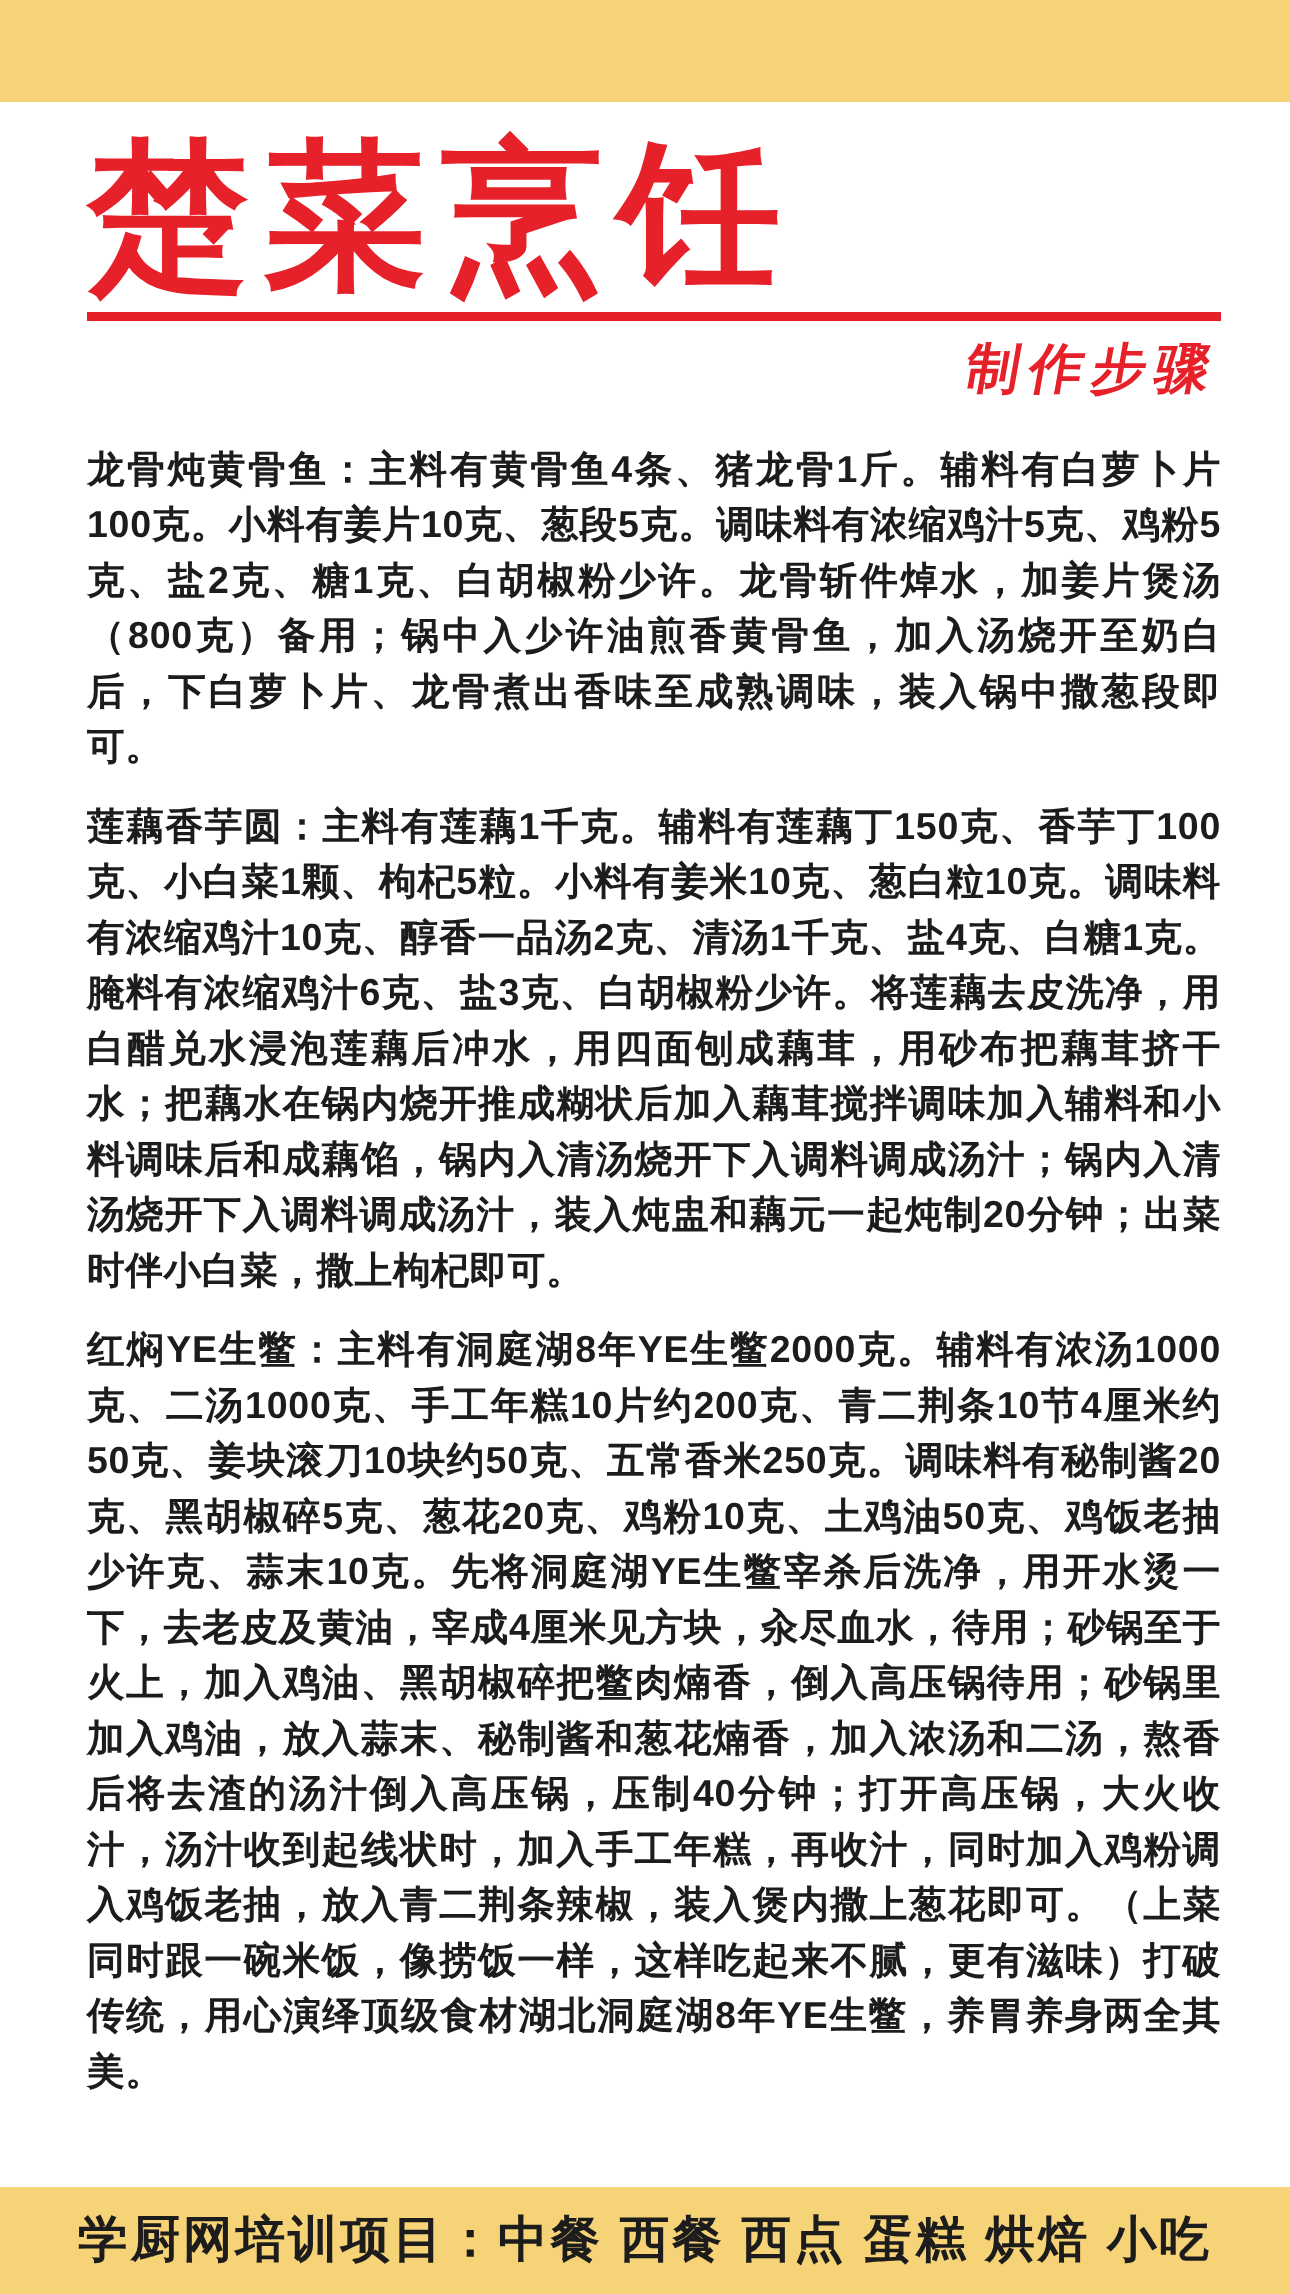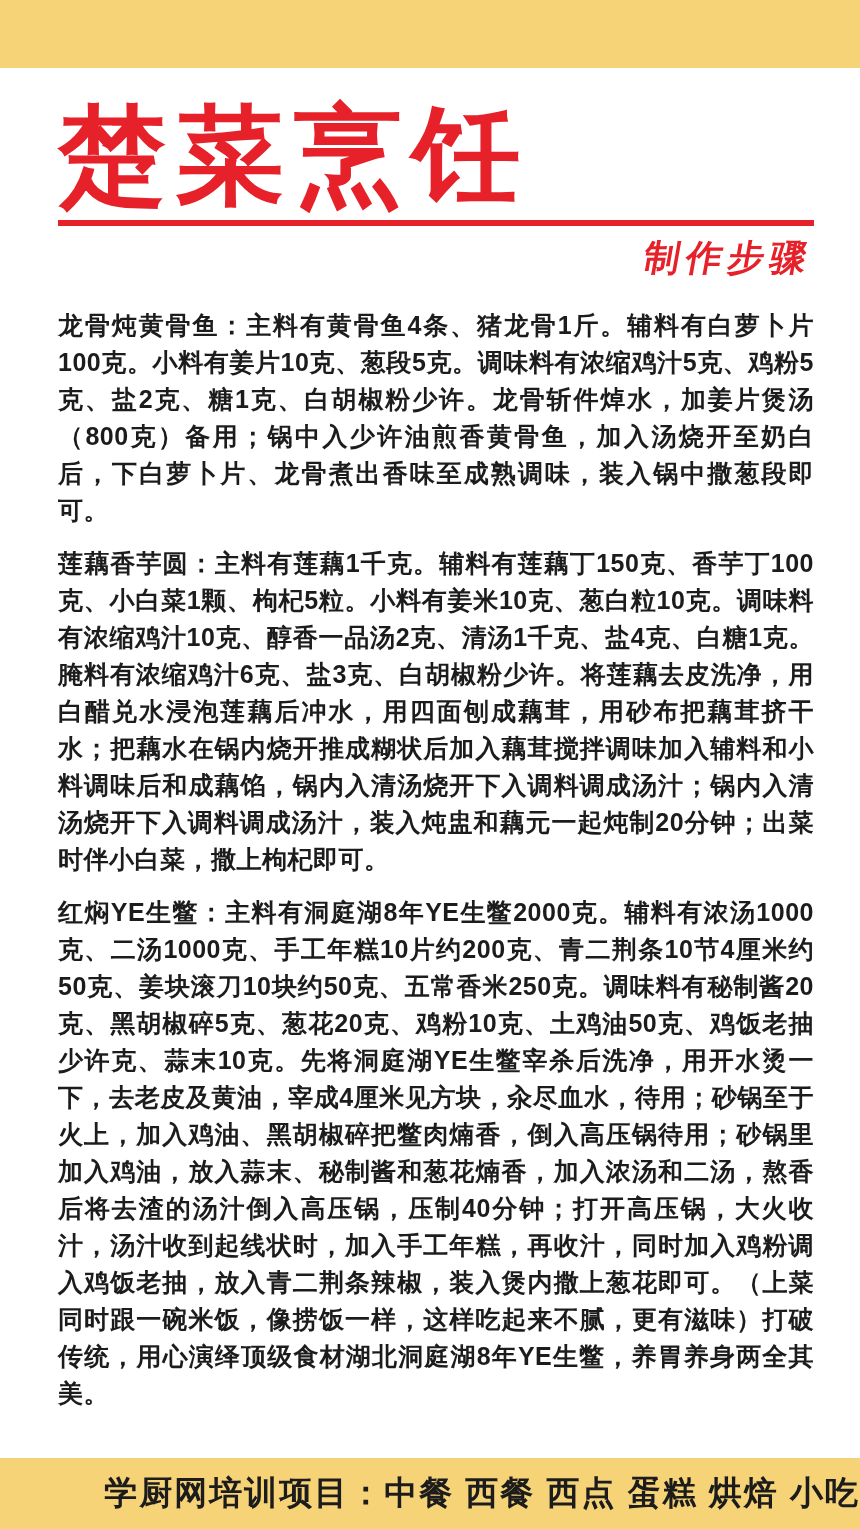--- a/index.html
+++ b/index.html
@@ -22,21 +22,21 @@
     flex-direction:column;
     overflow:hidden;
   }
   .band-top{
     height:68px;
     flex:0 0 68px;
     background:var(--yellow);
   }
   .content{
     flex:1 1 auto;
-    padding:34px 46px 0 58px;
+    padding:22px 46px 0 58px;
     overflow:hidden;
   }
   .title{
     color:var(--red);
     font-size:108px;
     font-weight:900;
     line-height:1.0;
     letter-spacing:10px;
     white-space:nowrap;
   }
@@ -69,21 +69,21 @@
     margin-bottom:16px;
     letter-spacing:0.5px;
     margin-top:16px;
   }
   .band-bottom{
     height:71px;
     flex:0 0 71px;
     background:var(--yellow);
     display:flex;
     align-items:center;
-    justify-content:flex-end;
+    justify-content:center;
   }
   .footer-text{
     color:var(--ink);
     font-size:33px;
     font-weight:700;
     letter-spacing:2px;
     white-space:nowrap;
   }
 </style>
 </head>

